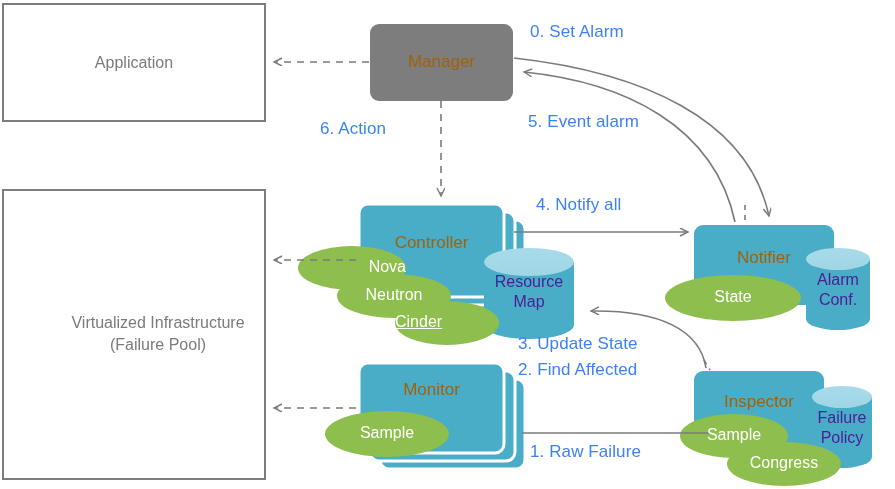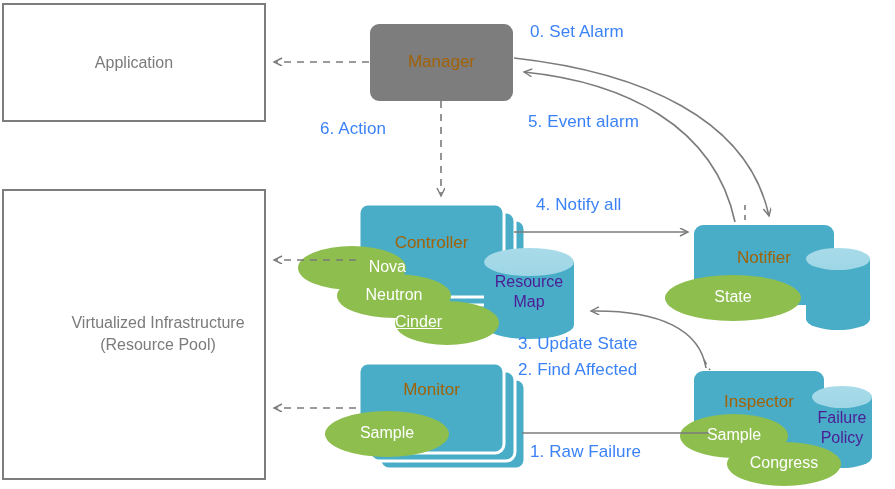--- a/index.html
+++ b/index.html
@@ -94,38 +94,42 @@
 
     <path d="M745,205 L745,220" fill="none" stroke="#7b7b7b" stroke-width="1.6" stroke-dasharray="5,5"></path>
 
     <path d="M704,360 L710,370" fill="none" stroke="#7b7b7b" stroke-width="1.6" stroke-dasharray="5,5"></path>
   </svg>
 
   <div class="plainlbl" style="left:3px;top:52px;width:262px;">Application</div>
 
   <div class="plainlbl" style="left:3px;top:312px;width:262px;margin-left:24px;">
     <span>Virtualized  Infrastructure</span><br>
-    <span>(Resource Pool)</span>
+    <span>(Failure Pool)</span>
   </div>
 
   <div class="boxlbl" style="left:370px;top:52px;width:143px;">Manager</div>
 
   <div class="boxlbl" style="left:359px;top:233px;width:145px;">Controller</div>
 
   <div class="boxlbl" style="left:359px;top:380px;width:145px;">Monitor</div>
 
   <div class="boxlbl" style="left:694px;top:248px;width:140px;">Notifier</div>
 
   <div class="boxlbl" style="left:694px;top:392px;width:130px;">Inspector</div>
 
   <div class="cyllbl" style="left:484px;top:272px;width:90px;">
     <span>Resource</span><br>
     <span>Map</span>
   </div>
 
+  <div class="cyllbl" style="left:806px;top:270px;width:64px;">
+    <span>Alarm</span><br>
+    <span>Conf.</span>
+  </div>
 
   <div class="cyllbl" style="left:812px;top:408px;width:60px;">
     <span>Failure</span><br>
     <span>Policy</span>
   </div>
 
   <div class="ellipselbl" style="left:298px;top:258px;width:108px;text-align:right;">Nova</div>
   <div class="ellipselbl" style="left:337px;top:286px;width:114px;text-align:center;">Neutron</div>
   <div class="ellipselbl" style="left:395px;top:313px;width:100px;text-align:left;text-decoration:underline;">Cinder</div>
   <div class="ellipselbl" style="left:325px;top:424px;width:124px;text-align:center;">Sample</div>

